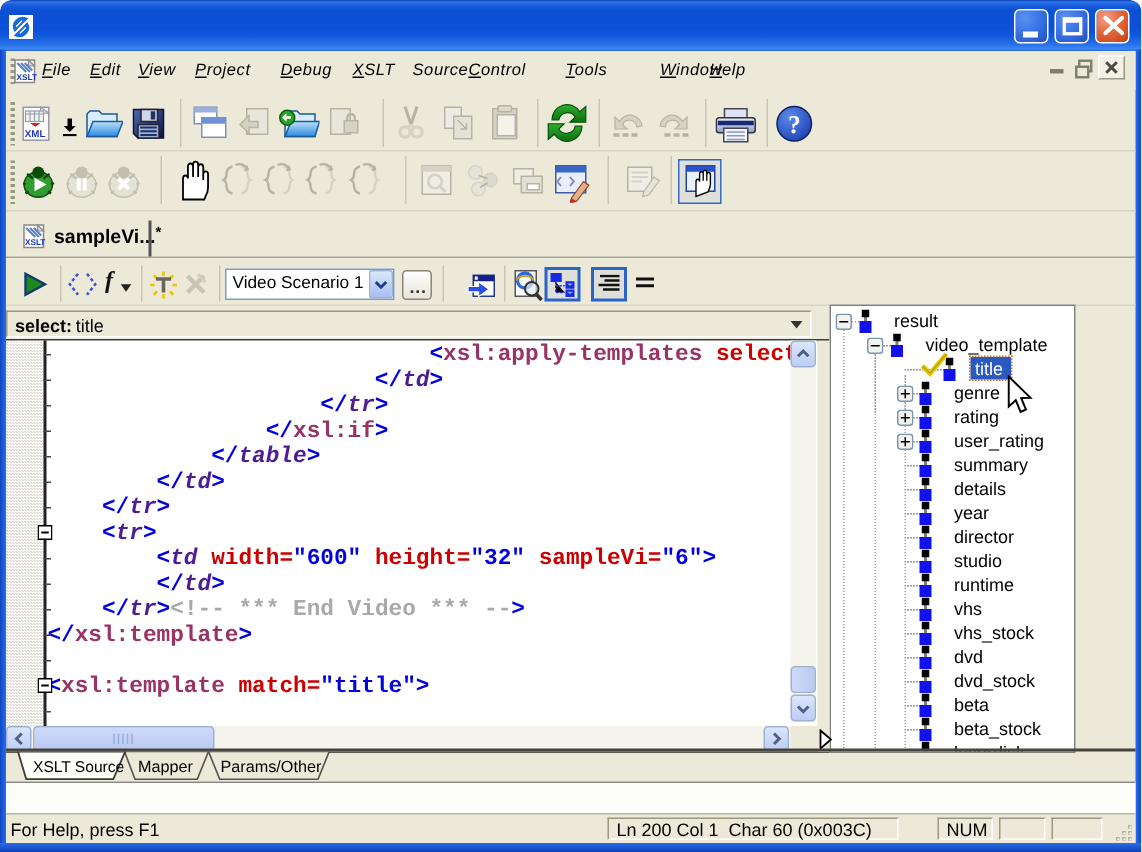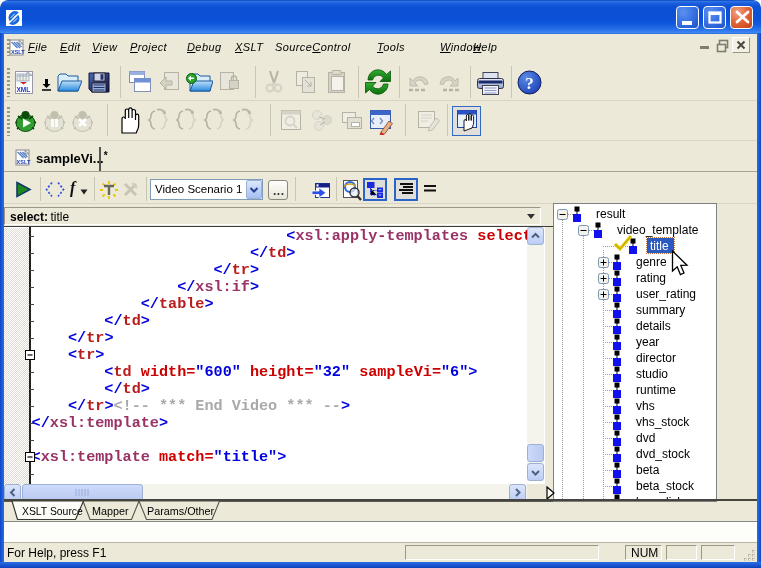--- a/index.html
+++ b/index.html
@@ -26,21 +26,21 @@
 #row1line{left:4px;top:100px;width:753px;height:1px;background:#d8d5c4;}
 #row2line{left:4px;top:140px;width:753px;height:1px;background:#d8d5c4;}
 #tabline{left:4px;top:171px;width:753px;height:1px;background:#a8a594;}
 #row3line{left:4px;top:203px;width:753px;height:1px;background:#d8d5c4;}
 
 #matchbar{left:4px;top:207px;width:537px;height:18px;background:#ece9d8;border:1px solid #9b9784;border-right-color:#fff;border-bottom-color:#fff;box-sizing:border-box;}
 #editor{left:4px;top:227px;width:541px;height:257px;background:#fff;overflow:hidden;}
 #gutter{left:4px;top:228px;width:25px;height:256px;background-image:repeating-conic-gradient(#dedbd2 0% 25%, #ffffff 0% 50%);background-size:2px 2px;}
 #foldline{left:29px;top:227px;width:1.5px;height:257px;background:#222;}
 #code{left:31.6px;top:227.5px;width:495px;height:256px;overflow:hidden;font-family:"Liberation Mono",monospace;font-weight:bold;font-size:15.16px;line-height:17px;white-space:pre;}
-.cb{color:#0000e0;}.cg{color:#b91c1c;}.cm{color:#993366;}.cr{color:#cc0000;}.cc{color:#a9a9a9;}
+.cb{color:#0000e0;}.cg{color:#4c1d95;font-style:italic;}.cm{color:#993366;}.cr{color:#cc0000;}.cc{color:#a9a9a9;}
 
 #band{left:4px;top:521px;width:753px;height:21px;background:#fdfdfa;border-top:1px solid #888;box-sizing:border-box;}
 #statusbar{left:4px;top:542px;width:753px;height:20px;background:#ece9d8;border-top:1px solid #b8b5a4;box-sizing:border-box;}
 
 #treepane{left:553px;top:203px;width:164px;height:299px;background:#fff;border:1px solid #808080;box-sizing:border-box;overflow:hidden;}
 .titem{font-size:12px;color:#000;white-space:nowrap;}
 </style>
 </head>
 <body>
 <div id="win">
@@ -620,20 +620,21 @@
     <svg class="abs" style="left:0px;top:501px;" width="230" height="19" viewBox="0 0 230 19">
       <path d="M83 0 L90 18.5 L131.5 18.5 L139 0 Z" fill="#ece9d8" stroke="#55544e" stroke-width="1.1"></path>
       <path d="M139 0 L146.5 18.5 L212 18.5 L219.5 0 Z" fill="#ece9d8" stroke="#55544e" stroke-width="1.1"></path>
       <path d="M12 0 L17.5 18.5 L75.5 18.5 L83.5 0 Z" fill="#fdfdf8" stroke="#3a3a35" stroke-width="1.2"></path>
       <text x="22" y="13.5" font-size="10.4" fill="#000" font-family="Liberation Sans">XSLT Source</text>
       <text x="92" y="13.5" font-size="10.8" fill="#000" font-family="Liberation Sans">Mapper</text>
       <text x="147" y="13.5" font-size="10.8" fill="#000" font-family="Liberation Sans">Params/Other</text>
     </svg>
     <div class="abs" style="left:7px;top:546px;font-size:12px;color:#000;">For Help, press F1</div>
     <div class="abs" style="left:405px;top:545px;width:194px;height:15px;border:1px solid;border-color:#9d9884 #fff #fff #9d9884;box-sizing:border-box;"></div>
+    <div class="abs" style="left:411px;top:546px;font-size:12px;color:#000;">Ln 200 Col 1&nbsp; Char 60 (0x003C)</div>
     <div class="abs" style="left:625px;top:545px;width:37px;height:15px;border:1px solid;border-color:#9d9884 #fff #fff #9d9884;box-sizing:border-box;"></div>
     <div class="abs" style="left:631px;top:546px;font-size:12px;color:#000;">NUM</div>
     <div class="abs" style="left:666px;top:545px;width:31px;height:15px;border:1px solid;border-color:#9d9884 #fff #fff #9d9884;box-sizing:border-box;"></div>
     <div class="abs" style="left:701px;top:545px;width:34px;height:15px;border:1px solid;border-color:#9d9884 #fff #fff #9d9884;box-sizing:border-box;"></div>
     <svg class="abs" style="left:743px;top:549px;" width="13" height="12" viewBox="0 0 13 12">
       <g fill="#b8b4a4">
         <rect x="9" y="9" width="2.5" height="2.5"></rect>
         <rect x="9" y="5" width="2.5" height="2.5"></rect>
         <rect x="9" y="1" width="2.5" height="2.5"></rect>
         <rect x="5" y="9" width="2.5" height="2.5"></rect>

